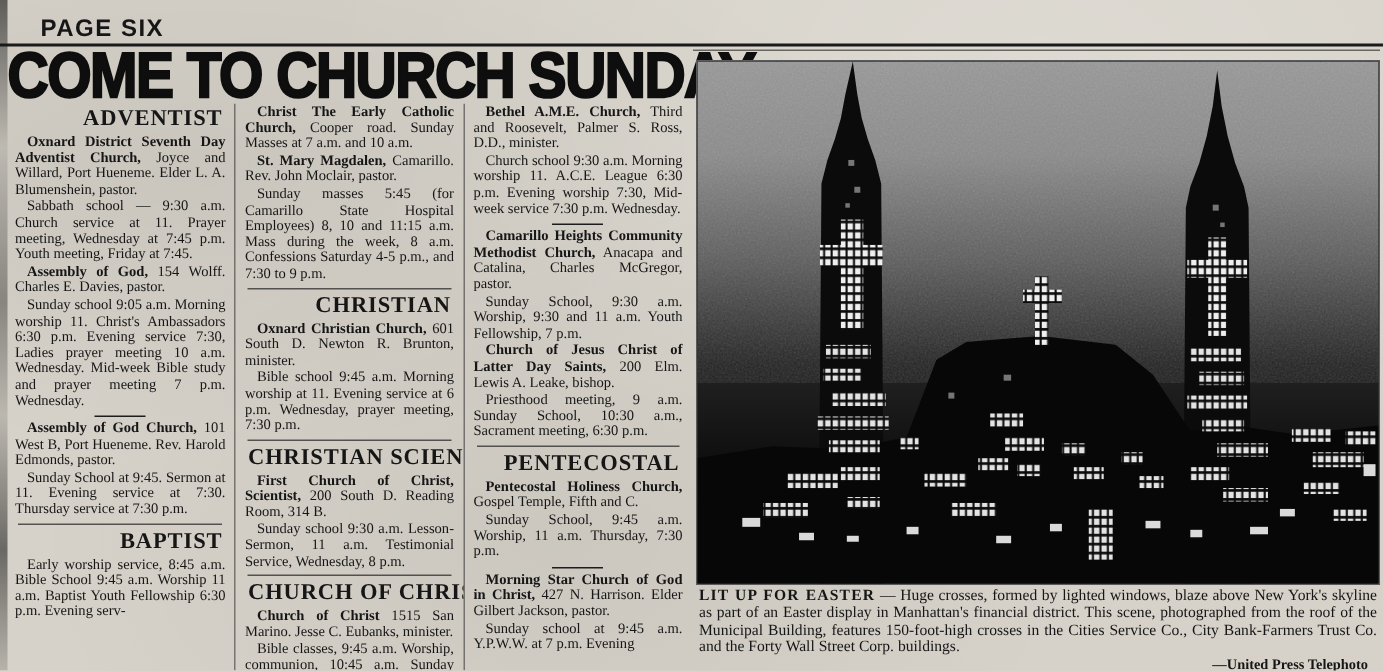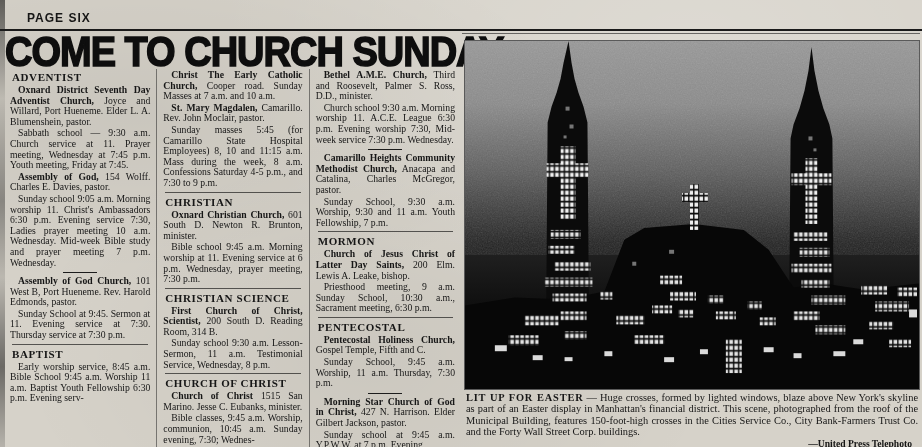--- a/index.html
+++ b/index.html
@@ -9,34 +9,34 @@
     font-family:"Liberation Serif", serif;
     background:
       radial-gradient(ellipse at 15% 25%, rgba(0,0,0,0.06), transparent 40%),
       radial-gradient(ellipse at 40% 80%, rgba(0,0,0,0.05), transparent 45%),
       radial-gradient(ellipse at 75% 10%, rgba(255,255,255,0.18), transparent 50%),
       #d6d2c9;
   }
   .edge-artifact{position:absolute;left:0;top:0;width:5px;height:447px;
     background:linear-gradient(to bottom, rgba(0,0,0,.55), rgba(0,0,0,.08) 22%, rgba(0,0,0,.35) 45%, rgba(0,0,0,.12) 62%, rgba(0,0,0,.5) 82%, rgba(0,0,0,.15));}
   .top-strip{position:absolute;left:0;top:0;width:922px;height:29px;border-bottom:2px solid #1a1a1a}
-  .page-label{position:absolute;left:27px;top:11px;font-family:"Liberation Sans",sans-serif;font-weight:bold;font-size:12px;letter-spacing:1px}
+  .page-label{position:absolute;left:27px;top:11px;font-family:"Liberation Sans",sans-serif;font-weight:bold;font-size:16px;letter-spacing:1px}
   .paper-line{position:absolute;left:495px;top:9px;font-family:"Liberation Sans",sans-serif;font-weight:bold;font-size:12px;letter-spacing:.5px;white-space:nowrap}
   .sub-rule{position:absolute;left:462px;top:33px;width:458px;height:1px;background:rgba(10,10,10,.55)}
 
   .headline{position:absolute;left:5px;top:28px;width:458px;white-space:nowrap;
     font-family:"Liberation Sans",sans-serif;font-weight:bold;font-size:38px;letter-spacing:-1px;
     -webkit-text-stroke:1.4px #0e0e0e;color:#0e0e0e;
     transform:scaleY(1.12);transform-origin:top left}
 
   .columns{position:absolute;left:4px;top:69px;width:457px;height:378px;overflow:hidden;
     display:grid;grid-template-columns:1fr 1fr 1fr}
   .col{padding:0 6px;border-left:1px solid rgba(25,25,25,.5);overflow:hidden}
   .col:first-child{border-left:none}
-  .sec-head{text-align:left;font-weight:bold;font-size:11px;letter-spacing:.6px;
+  .sec-head{text-align:right;font-weight:bold;font-size:15px;letter-spacing:.6px;
     margin:3px 2px 2px;padding-top:3px;border-top:1px solid rgba(15,15,15,.65);white-space:nowrap}
   .col .sec-head:first-child{border-top:none;padding-top:1px;margin-top:1px}
   .para{margin:1px 0;text-indent:8px;text-align:justify;font-size:9.7px;line-height:10.6px}
   .para .lead{font-weight:bold}
   .divider{width:34px;height:1px;background:#1c1c1c;margin:4px auto 3px}
 
   .photo-wrap{position:absolute;left:464px;top:40px;width:456px;height:350px;
     background:#090909;border:1px solid #5a5a5a;box-sizing:border-box}
   .photo-wrap svg{display:block;width:100%;height:100%}
 
@@ -82,21 +82,20 @@
       <div class="sec-head">CHURCH OF CHRIST</div>
       <p class="para"><span class="lead">Church of Christ</span> 1515 San Marino. Jesse C. Eubanks, minister.</p>
       <p class="para">Bible classes, 9:45 a.m. Worship, communion, 10:45 a.m. Sunday evening, 7:30; Wednes-</p>
     </div>
   <div class="col">
       <p class="para"><span class="lead">Bethel A.M.E. Church,</span> Third and Roosevelt, Palmer S. Ross, D.D., minister.</p>
       <p class="para">Church school 9:30 a.m. Morning worship 11. A.C.E. League 6:30 p.m. Evening worship 7:30, Mid-week service 7:30 p.m. Wednesday.</p>
       <div class="divider"></div>
       <p class="para"><span class="lead">Camarillo Heights Community Methodist Church,</span> Anacapa and Catalina, Charles McGregor, pastor.</p>
       <p class="para">Sunday School, 9:30 a.m. Worship, 9:30 and 11 a.m. Youth Fellowship, 7 p.m.</p>
-      <div class="sec-head">MORMON</div>
       <p class="para"><span class="lead">Church of Jesus Christ of Latter Day Saints,</span> 200 Elm. Lewis A. Leake, bishop.</p>
       <p class="para">Priesthood meeting, 9 a.m. Sunday School, 10:30 a.m., Sacrament meeting, 6:30 p.m.</p>
       <div class="sec-head">PENTECOSTAL</div>
       <p class="para"><span class="lead">Pentecostal Holiness Church,</span> Gospel Temple, Fifth and C.</p>
       <p class="para">Sunday School, 9:45 a.m. Worship, 11 a.m. Thursday, 7:30 p.m.</p>
       <div class="divider"></div>
       <p class="para"><span class="lead">Morning Star Church of God in Christ,</span> 427 N. Harrison. Elder Gilbert Jackson, pastor.</p>
       <p class="para">Sunday school at 9:45 a.m. Y.P.W.W. at 7 p.m. Evening</p>
     </div>
 </div>

